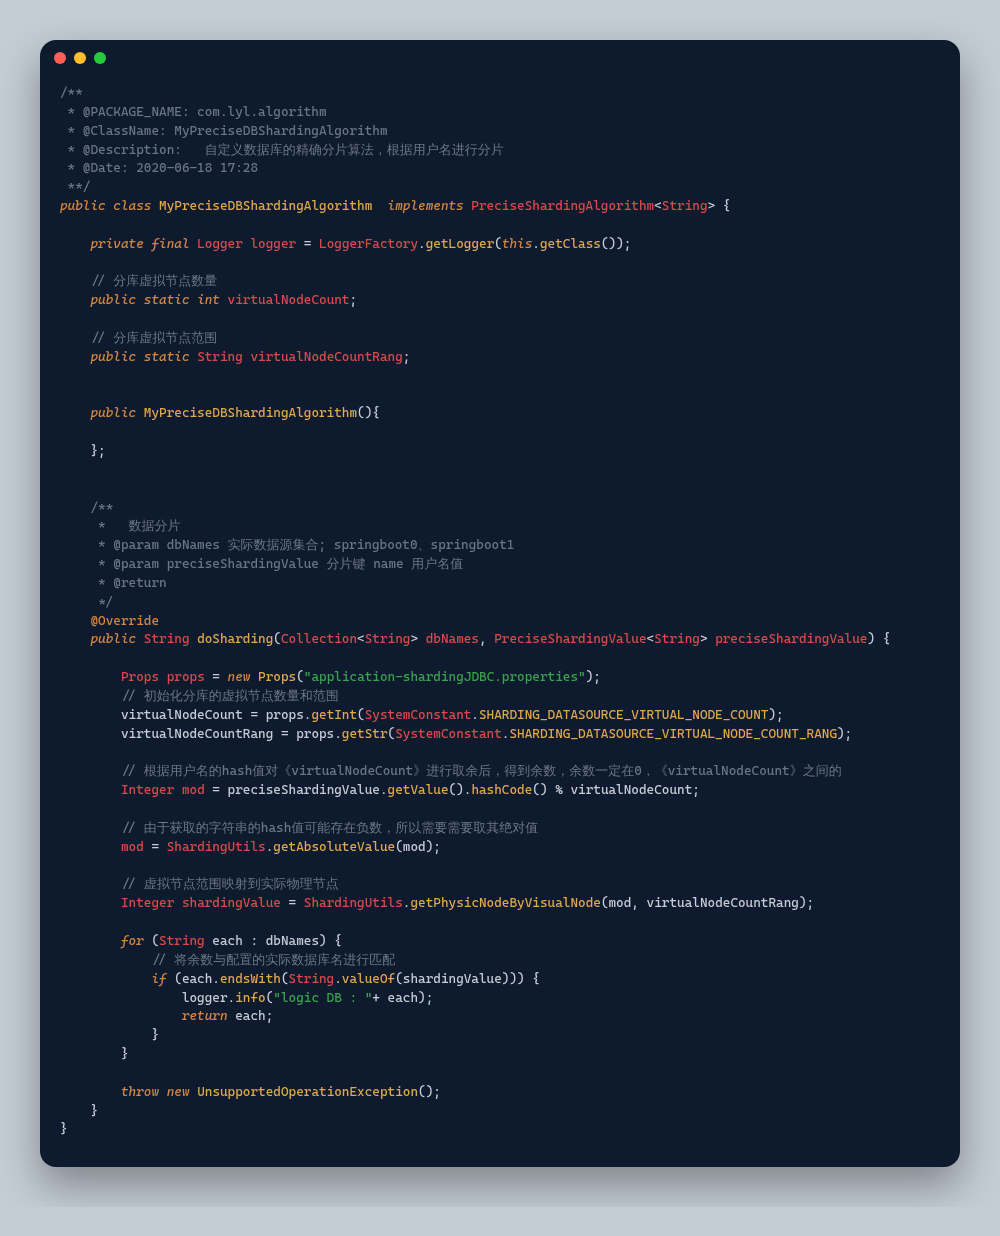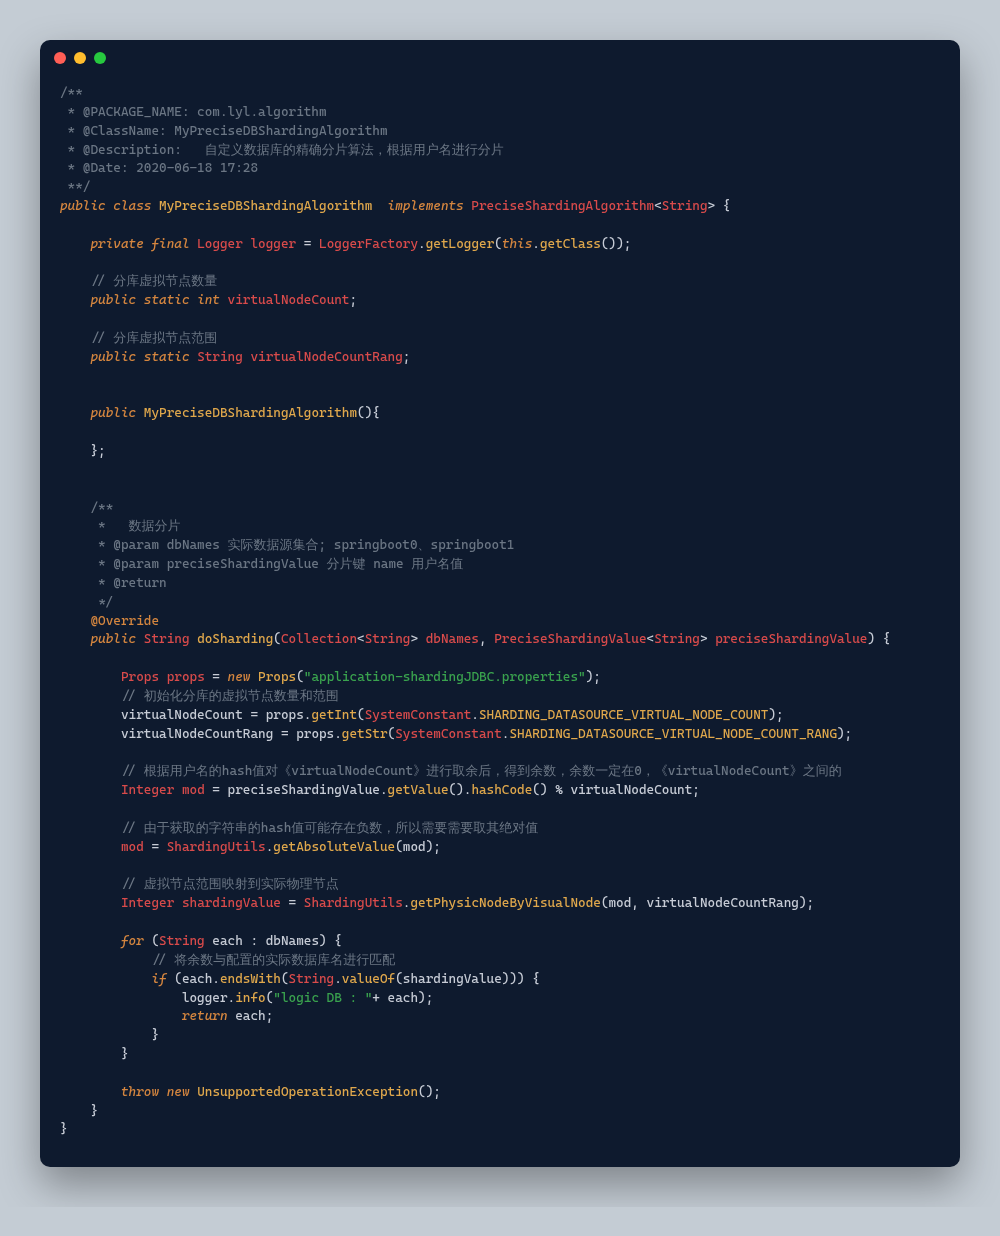--- a/index.html
+++ b/index.html
@@ -7,21 +7,21 @@
   background: #c4ccd4;
   padding: 40px;
   font-family: ui-monospace, 'SF Mono', Monaco, 'Cascadia Code', Consolas, monospace;
   display: flex;
   justify-content: center;
   align-items: flex-start;
 }
 .window {
   width: 984px;
   background: #0e1a2e;
-  border-radius: 10px;
+  border-radius: 16px;
   box-shadow: 0 18px 40px rgba(0,0,0,0.35);
   overflow: hidden;
 }
 .titlebar {
   height: 36px;
   display: flex;
   align-items: center;
   padding-left: 14px;
   gap: 8px;
 }

